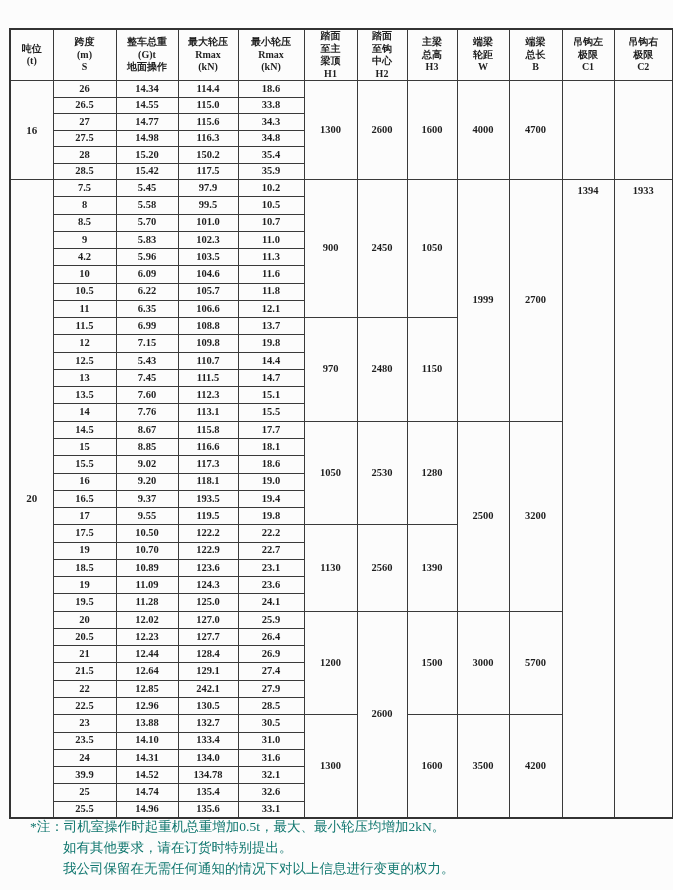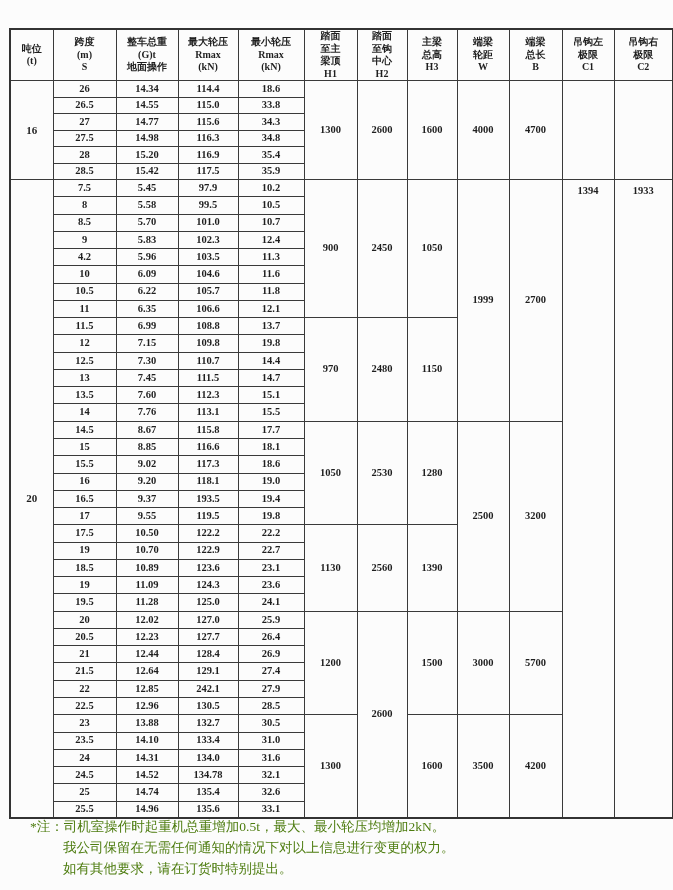--- a/index.html
+++ b/index.html
@@ -48,21 +48,21 @@
   }
   td { font-size:10.5px; line-height:1; }
   tr.sec-0 { height:16.5px; }
   tr.sec-1 { height:17.27px; }
   td.tonnage { font-size:11px; }
   td.top-align { vertical-align:top; padding-top:6px; }
 
   .notes {
     position:absolute; left:30px; top:816px; width:625px;
     font-size:13.5px; line-height:21px;
-    color:#4d7c0f;
+    color:#0f766e;
   }
   .notes .note-line { white-space:nowrap; }
   .notes .indented { padding-left:33px; }
 </style>
 </head>
 <body>
 
 <div class="sheet">
 
   <table class="spec">
@@ -150,21 +150,21 @@
         </tr>
         <tr class="sec-0">
           <td>27.5</td>
           <td>14.98</td>
           <td>116.3</td>
           <td>34.8</td>
         </tr>
         <tr class="sec-0">
           <td>28</td>
           <td>15.20</td>
-          <td>116.9</td>
+          <td>150.2</td>
           <td>35.4</td>
         </tr>
         <tr class="sec-0">
           <td>28.5</td>
           <td>15.42</td>
           <td>117.5</td>
           <td>35.9</td>
         </tr>
         <tr class="sec-1">
           <td rowspan="37" class="tonnage">20</td>
@@ -189,21 +189,21 @@
         <tr class="sec-1">
           <td>8.5</td>
           <td>5.70</td>
           <td>101.0</td>
           <td>10.7</td>
         </tr>
         <tr class="sec-1">
           <td>9</td>
           <td>5.83</td>
           <td>102.3</td>
-          <td>12.4</td>
+          <td>11.0</td>
         </tr>
         <tr class="sec-1">
           <td>4.2</td>
           <td>5.96</td>
           <td>103.5</td>
           <td>11.3</td>
         </tr>
         <tr class="sec-1">
           <td>10</td>
           <td>6.09</td>
@@ -232,21 +232,21 @@
           <td rowspan="6">1150</td>
         </tr>
         <tr class="sec-1">
           <td>12</td>
           <td>7.15</td>
           <td>109.8</td>
           <td>19.8</td>
         </tr>
         <tr class="sec-1">
           <td>12.5</td>
-          <td>7.30</td>
+          <td>5.43</td>
           <td>110.7</td>
           <td>14.4</td>
         </tr>
         <tr class="sec-1">
           <td>13</td>
           <td>7.45</td>
           <td>111.5</td>
           <td>14.7</td>
         </tr>
         <tr class="sec-1">
@@ -392,21 +392,21 @@
           <td>133.4</td>
           <td>31.0</td>
         </tr>
         <tr class="sec-1">
           <td>24</td>
           <td>14.31</td>
           <td>134.0</td>
           <td>31.6</td>
         </tr>
         <tr class="sec-1">
-          <td>24.5</td>
+          <td>39.9</td>
           <td>14.52</td>
           <td>134.78</td>
           <td>32.1</td>
         </tr>
         <tr class="sec-1">
           <td>25</td>
           <td>14.74</td>
           <td>135.4</td>
           <td>32.6</td>
         </tr>
@@ -414,17 +414,17 @@
           <td>25.5</td>
           <td>14.96</td>
           <td>135.6</td>
           <td>33.1</td>
         </tr>
       </tbody>
   </table>
 
   <div class="notes">
     <div class="note-line">*注：司机室操作时起重机总重增加0.5t，最大、最小轮压均增加2kN。</div>
+    <div class="note-line indented">如有其他要求，请在订货时特别提出。</div>
     <div class="note-line indented">我公司保留在无需任何通知的情况下对以上信息进行变更的权力。</div>
-    <div class="note-line indented">如有其他要求，请在订货时特别提出。</div>
   </div>
 
 </div>
 
 </body></html>

